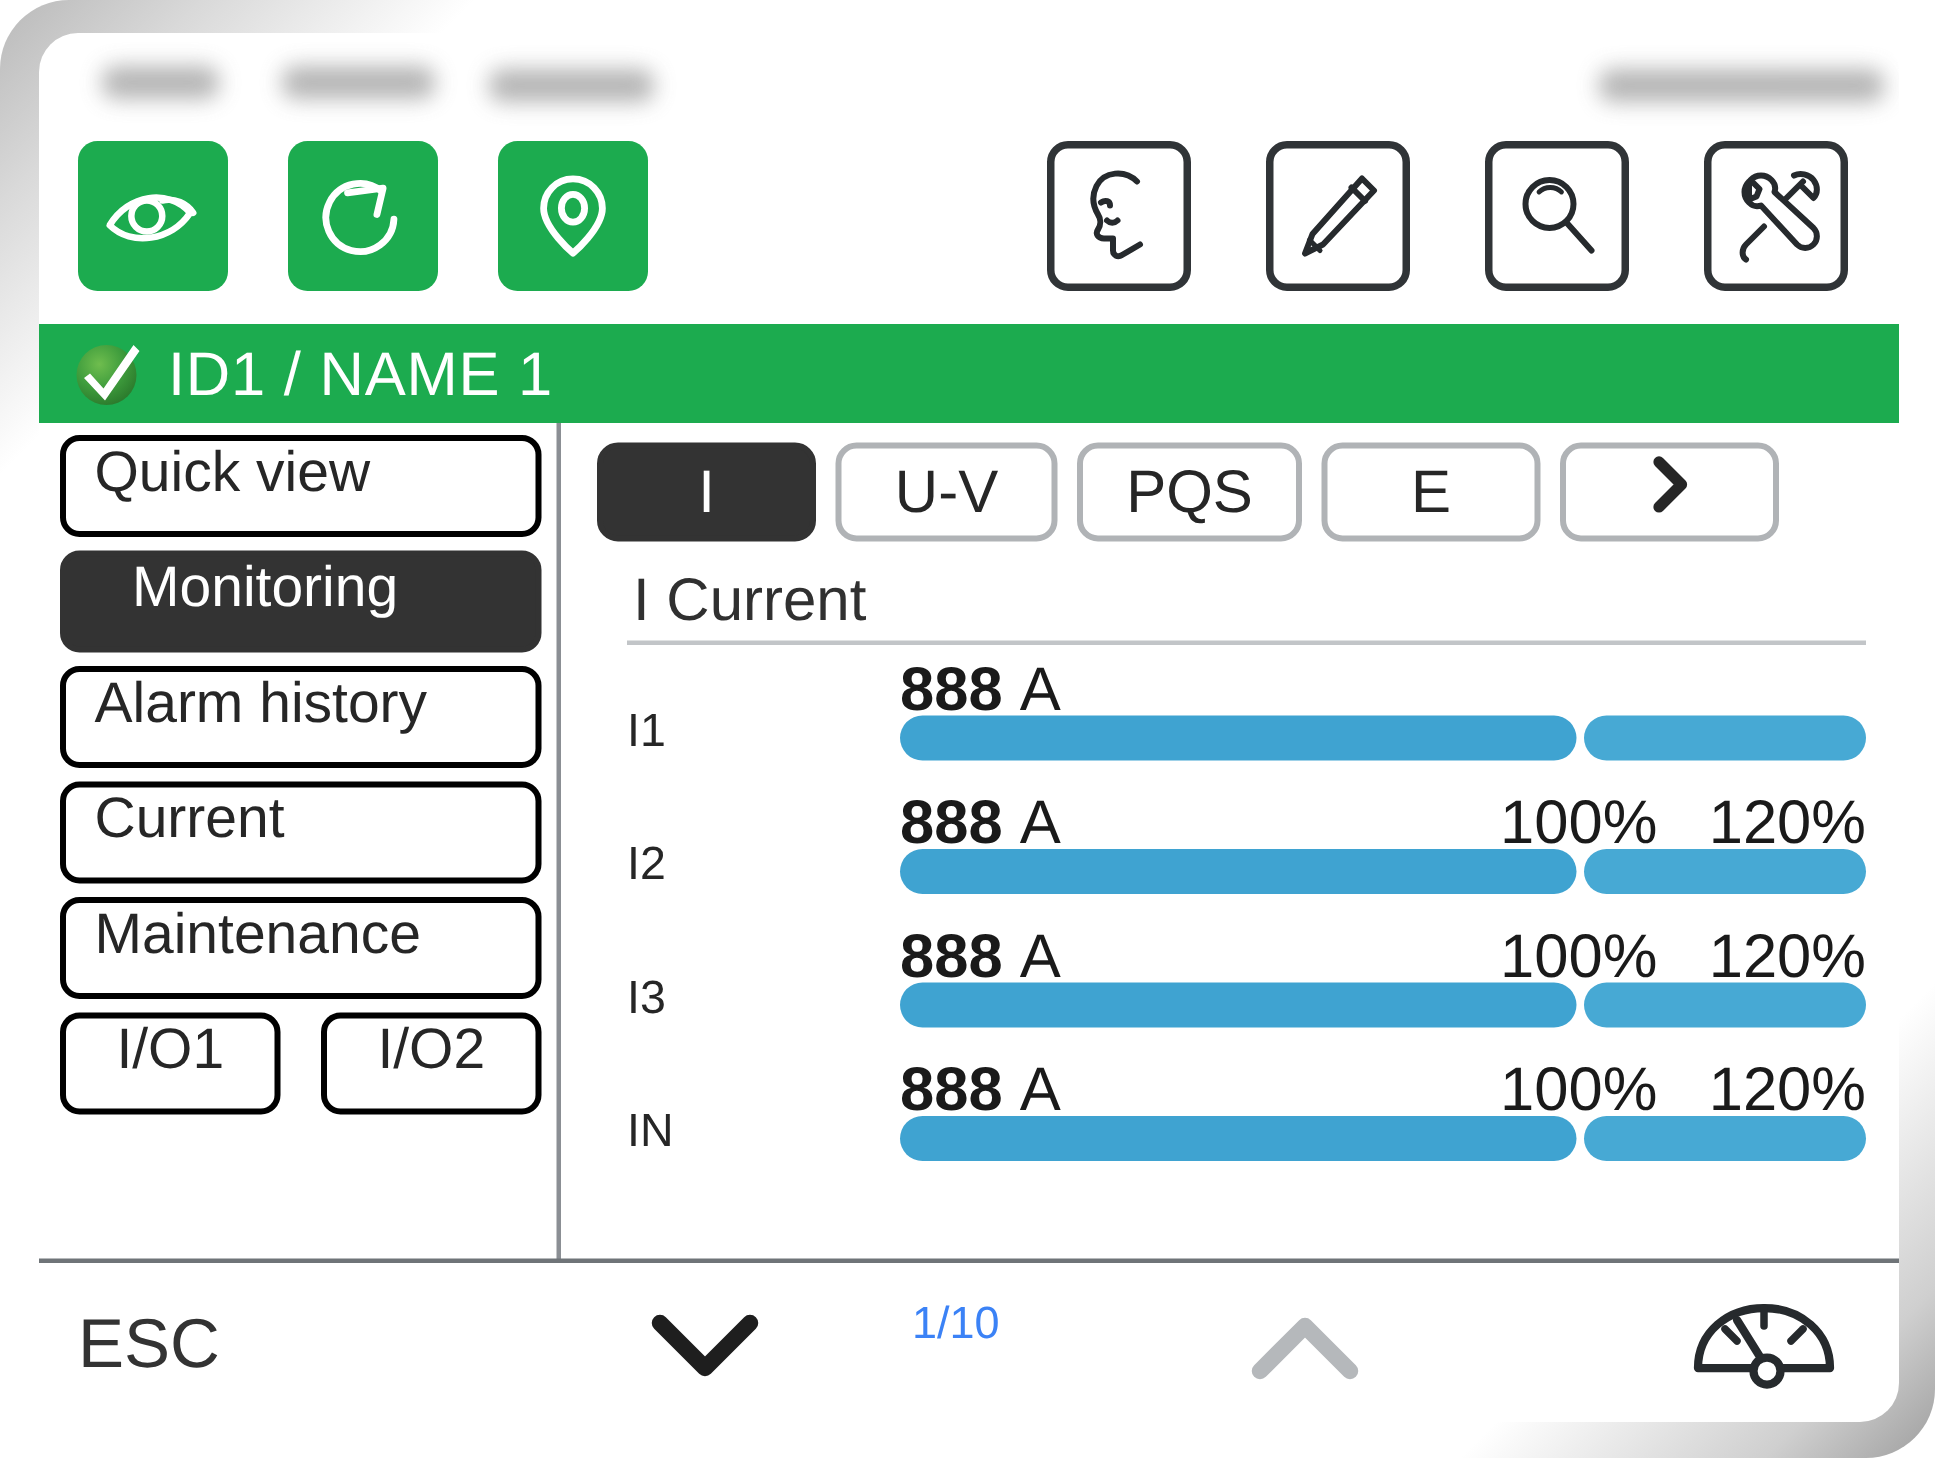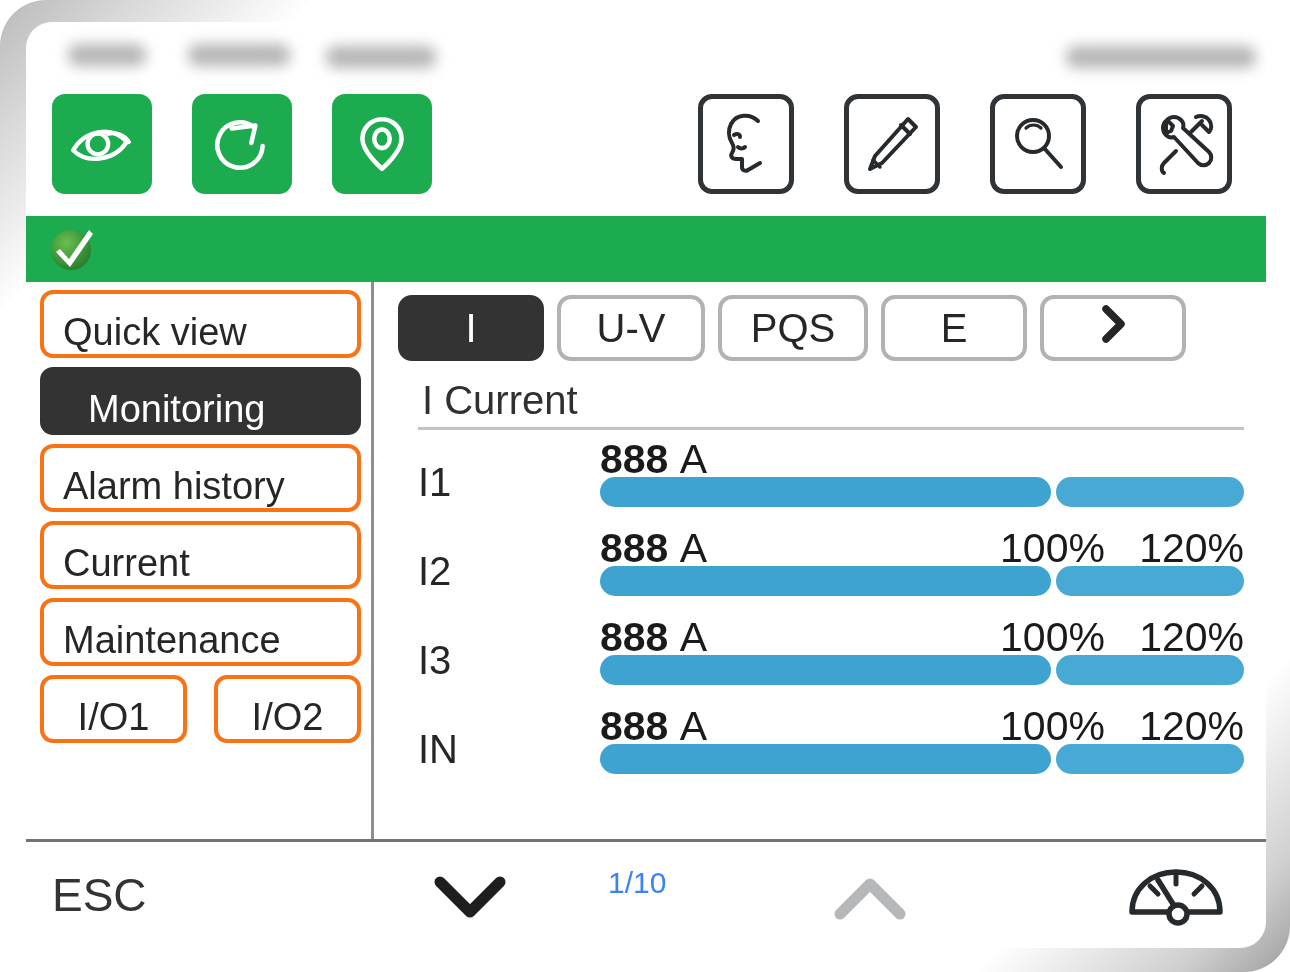--- a/index.html
+++ b/index.html
@@ -48,22 +48,22 @@
   }
 
   
   .body{position:absolute;left:0;top:260px;right:0;bottom:106px;display:flex;}
   .sidebar{
     width:348px;flex:none;box-sizing:border-box;
     padding:8px 10px 0 14px;border-right:3px solid #8b8f94;
     display:flex;flex-direction:column;gap:9px;
   }
   .navbtn{
-    height:68px;border:4px solid #f97316;border-radius:13px;background:#fff;
-    display:flex;align-items:flex-end;box-sizing:border-box;padding-left:19px;
+    height:68px;border:4px solid #000000;border-radius:13px;background:#fff;
+    display:flex;align-items:flex-start;box-sizing:border-box;padding-left:19px;
     font-size:38px;color:#262626;
   }
   .navbtn.sel{background:#333333;border-color:#333333;color:#ffffff;padding-left:44px;}
   .iorow{display:flex;gap:27px;}
   .iorow .navbtn{flex:1;justify-content:center;padding-left:0;}
 
   .content{flex:1;box-sizing:border-box;padding:10px 22px 0 24px;position:relative;}
   .tabs{display:flex;align-items:center;gap:13px;height:72px;}
   .tab{
     height:66px;border:4px solid #b0b3b6;border-radius:14px;background:#fff;
@@ -77,21 +77,21 @@
   .tab.t3{width:146px;}
   .tab.tnext{width:146px;}
   .tab.tnext svg{width:34px;height:44px;}
 
   .sectitle{font-size:40px;color:#303030;margin:14px 0 4px 24px;}
   .hr{height:3px;background:#c2c5c8;margin:4px 0 0 20px;}
 
   .rows{margin-left:20px;}
   .row{position:relative;height:89px;}
   .row-label{
-    position:absolute;left:0;bottom:14px;font-size:40px;color:#262626;
+    position:absolute;left:0;bottom:14px;font-size:31px;color:#262626;
   }
   .row-value{
     position:absolute;left:182px;top:6px;font-size:41px;color:#1a1a1a;white-space:nowrap;
   }
   .row-value b{font-weight:bold;}
   .row-value .unit{font-weight:normal;}
   .row-pcts{
     position:absolute;right:0;top:6px;font-size:41px;color:#1a1a1a;white-space:nowrap;
   }
   .bar{
@@ -205,20 +205,21 @@
             <radialGradient id="bg" cx="38%" cy="32%" r="72%">
               <stop offset="0%" stop-color="#6fbd4e"></stop>
               <stop offset="55%" stop-color="#3f9d3d"></stop>
               <stop offset="100%" stop-color="#2b7a2c"></stop>
             </radialGradient>
           </defs>
           <circle cx="23" cy="25" r="20" fill="url(#bg)"></circle>
           <path d="M12 24 L21 34 L41 5 L45 9 L22 42 L8 27 Z" fill="#ffffff"></path>
         </svg>
       </div>
+      <div class="status-text">ID1 / NAME 1</div>
     </div>
 
     <div class="body">
 
       <div class="sidebar">
         <div class="navbtn">
           <span>Quick view</span>
         </div>
         <div class="navbtn sel">
           <span>Monitoring</span>

